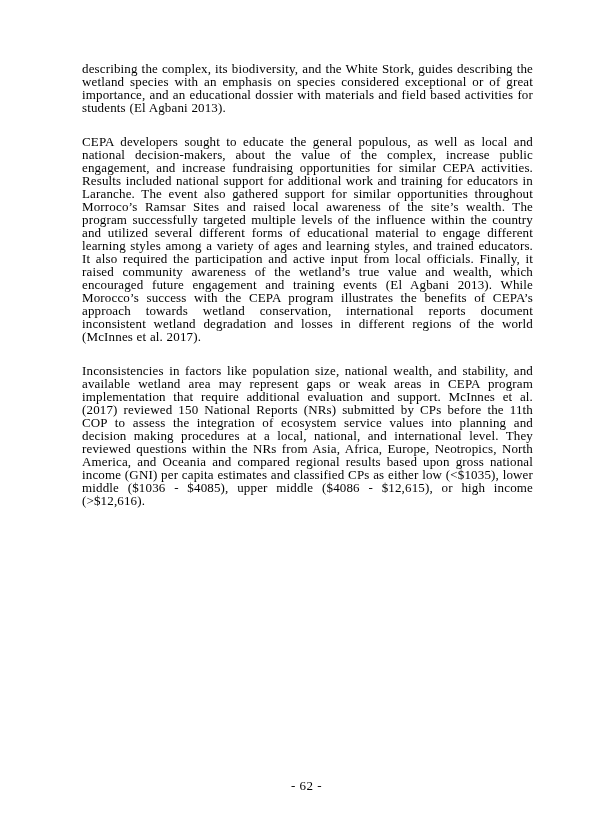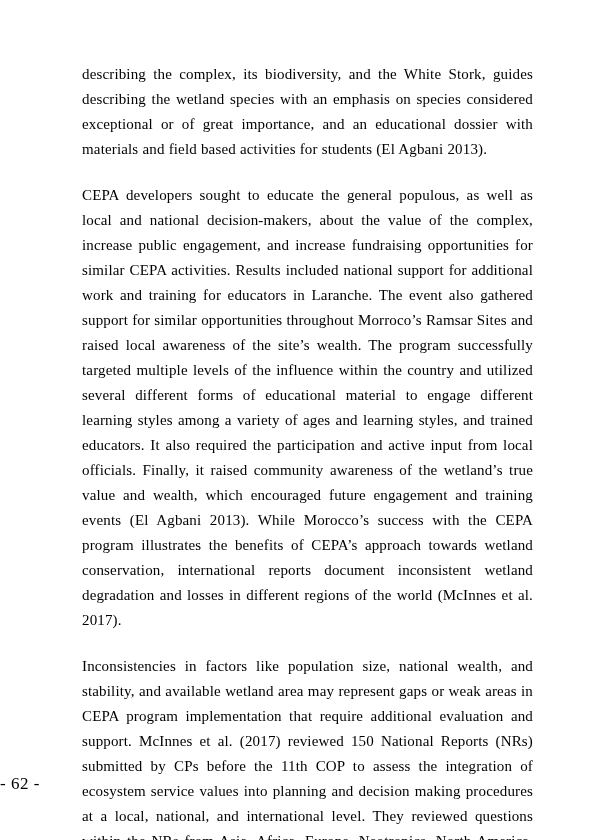--- a/index.html
+++ b/index.html
@@ -16,41 +16,41 @@
     overflow: hidden;
   }
   .page {
     box-sizing: border-box;
     width: 613px;
     height: 840px;
     padding: 62px 80px 0 82px;
     position: relative;
   }
   .body-text {
-    font-size: 15px;
-    line-height: 25px;
+    font-size: 13px;
+    line-height: 13px;
     text-align: justify;
     text-justify: inter-word;
     margin: 0;
     letter-spacing: 0.15px;
     word-spacing: 0.2px;
   }
   .para {
     margin: 0 0 21px 0;
   }
   .para.gap {
     margin-top: 10px;
   }
   .footer {
     position: absolute;
     left: 0;
     right: 0;
     bottom: 46px;
-    text-align: left;
-    font-size: 17px;
+    text-align: center;
+    font-size: 13px;
     font-family: "Liberation Serif", serif;
     letter-spacing: 0.5px;
   }
 </style>
 </head>
 <body>
 
 <div class="page">
 
   <p class="body-text para">describing the complex, its biodiversity, and the White Stork, guides describing the wetland species with an emphasis on species considered exceptional or of great importance, and an educational dossier with materials and field based activities for students (El Agbani 2013).</p>

